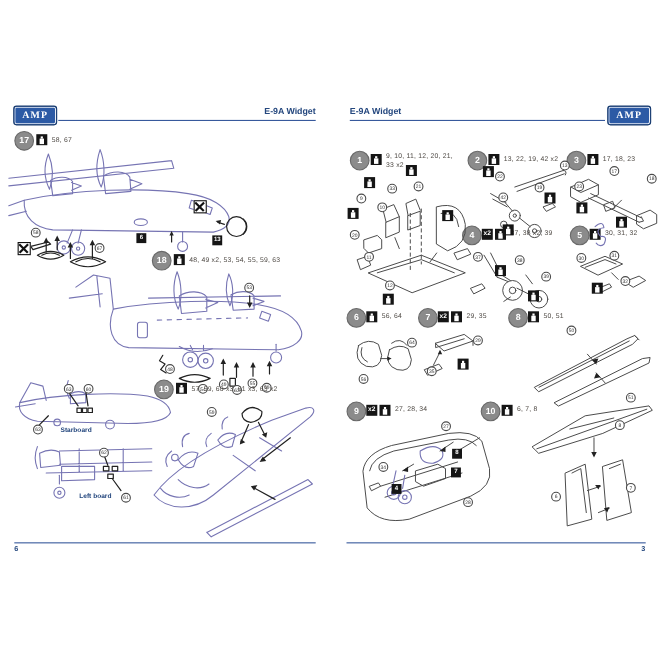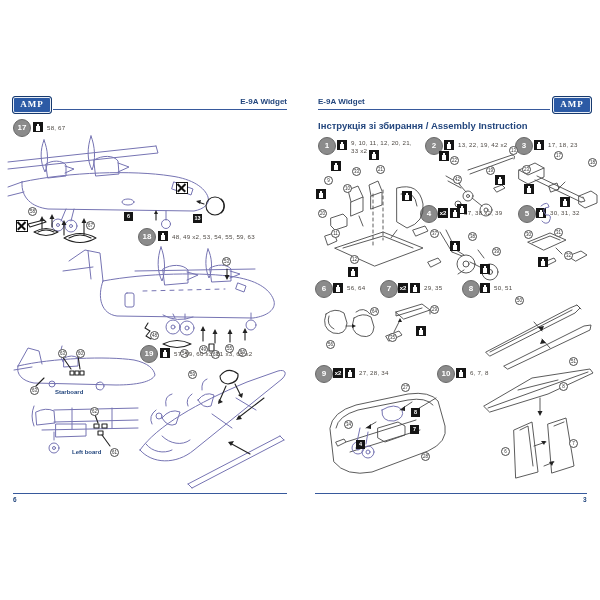--- a/index.html
+++ b/index.html
@@ -174,21 +174,20 @@
 
   <div class="rule" style="left:13px;top:493px;width:274px;"></div>
   <div class="pageno" style="left:13px;top:496px;">6</div>
 </div>
 
 <div class="page" style="left:300px;width:300px;">
 
   <div class="hdrtitle" style="left:18px;top:97px;">E-9A Widget</div>
   <div class="rule" style="left:18px;top:109px;width:232px;"></div>
   <div class="amp" style="left:252px;top:96px;">AMP</div>
-  <div class="ptitle" style="left:18px;top:120px;">Інструкція зі збирання / Assembly Instruction</div>
 </div>
 
 <div>
 
   <div class="stepc" style="left:318px;top:137px;">1</div>
   <span class="glue" style="left:337px;top:140px;"></span>
   <div class="parts" style="left:351px;top:139px;width:66px;">9, 10, 11, 12, 20, 21, 33 x2</div>
 
   <div class="stepc" style="left:425px;top:137px;">2</div>
   <span class="glue" style="left:444px;top:140px;"></span>

